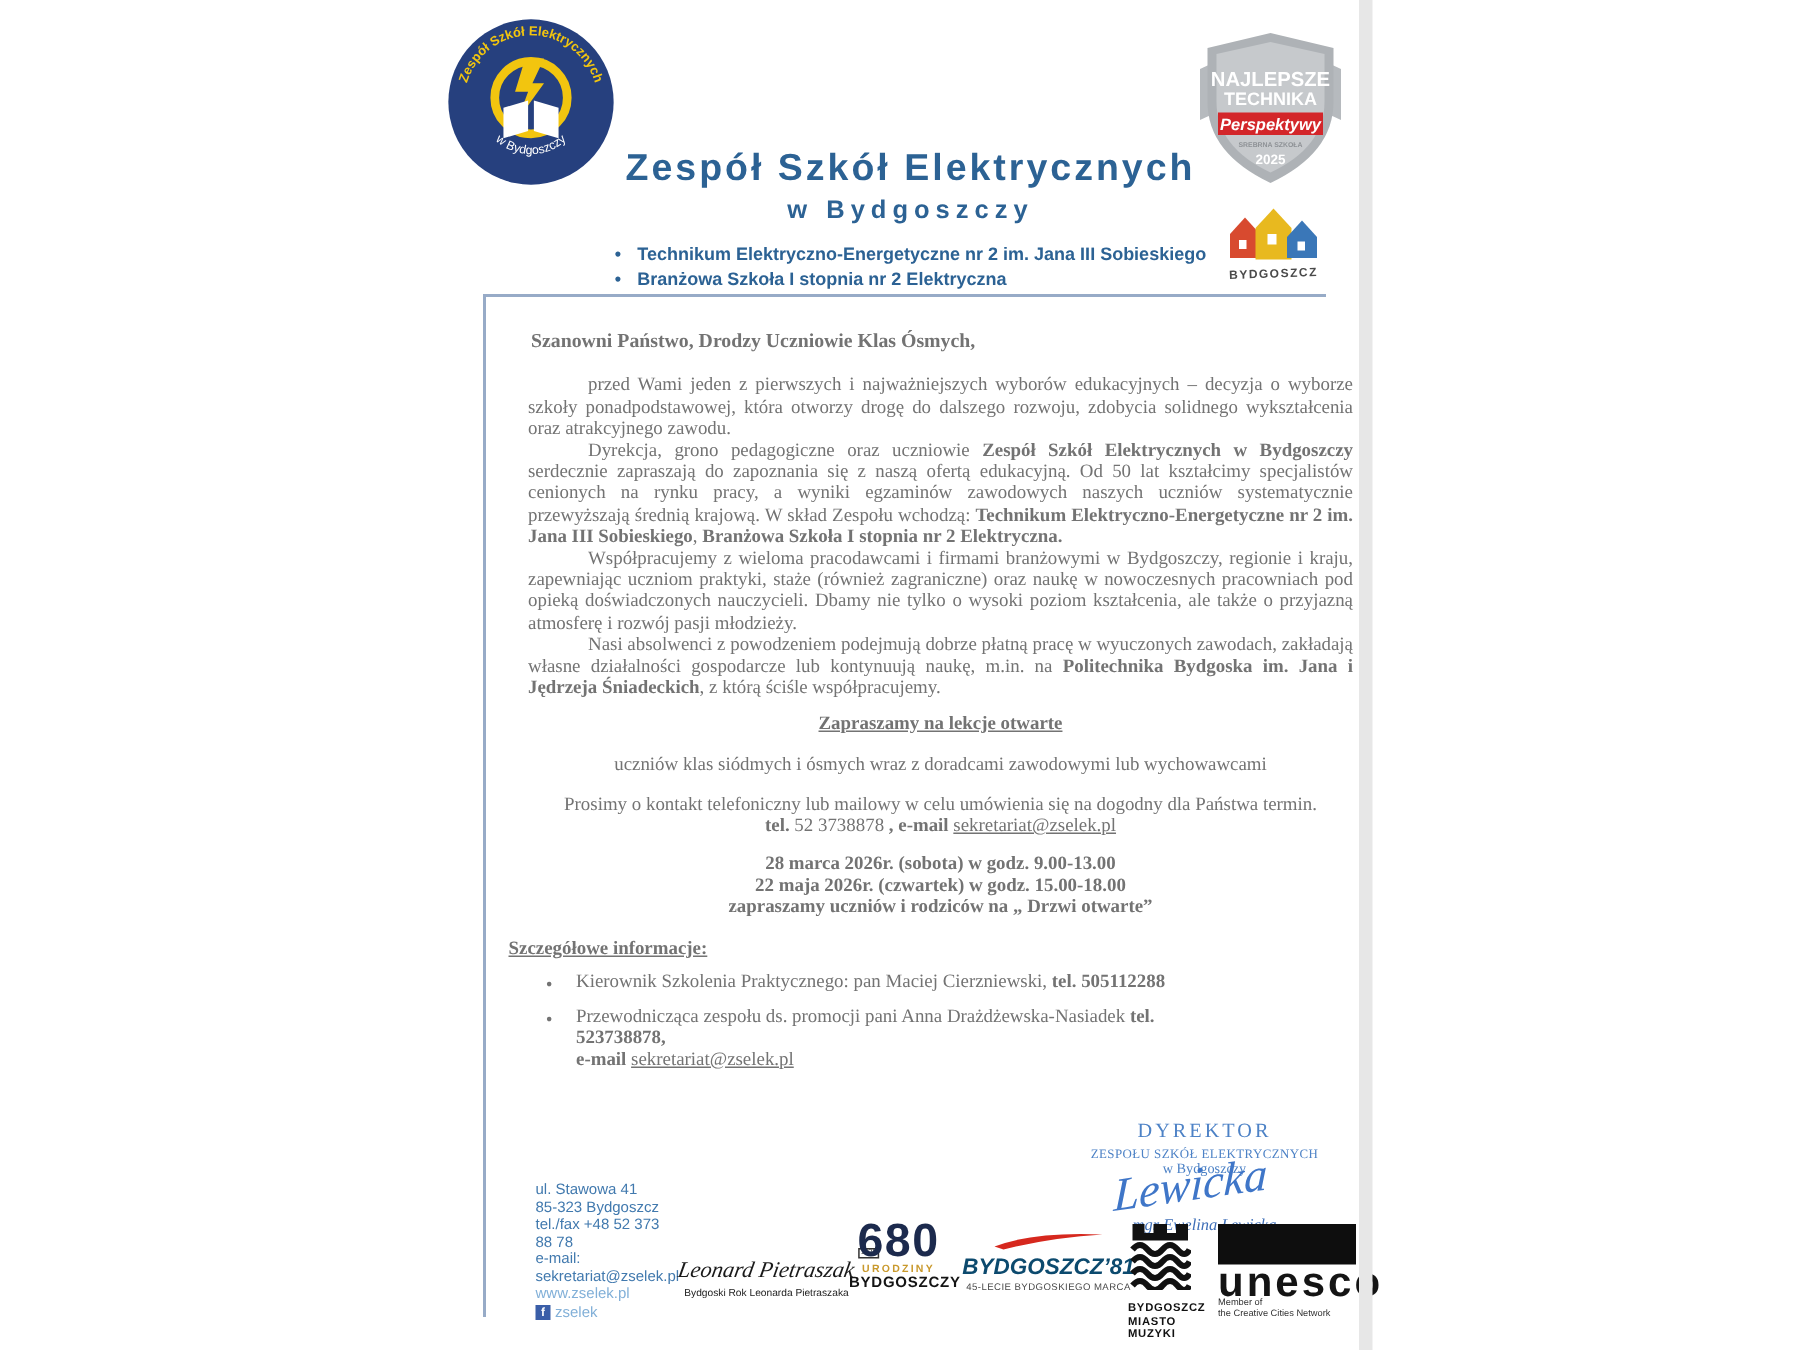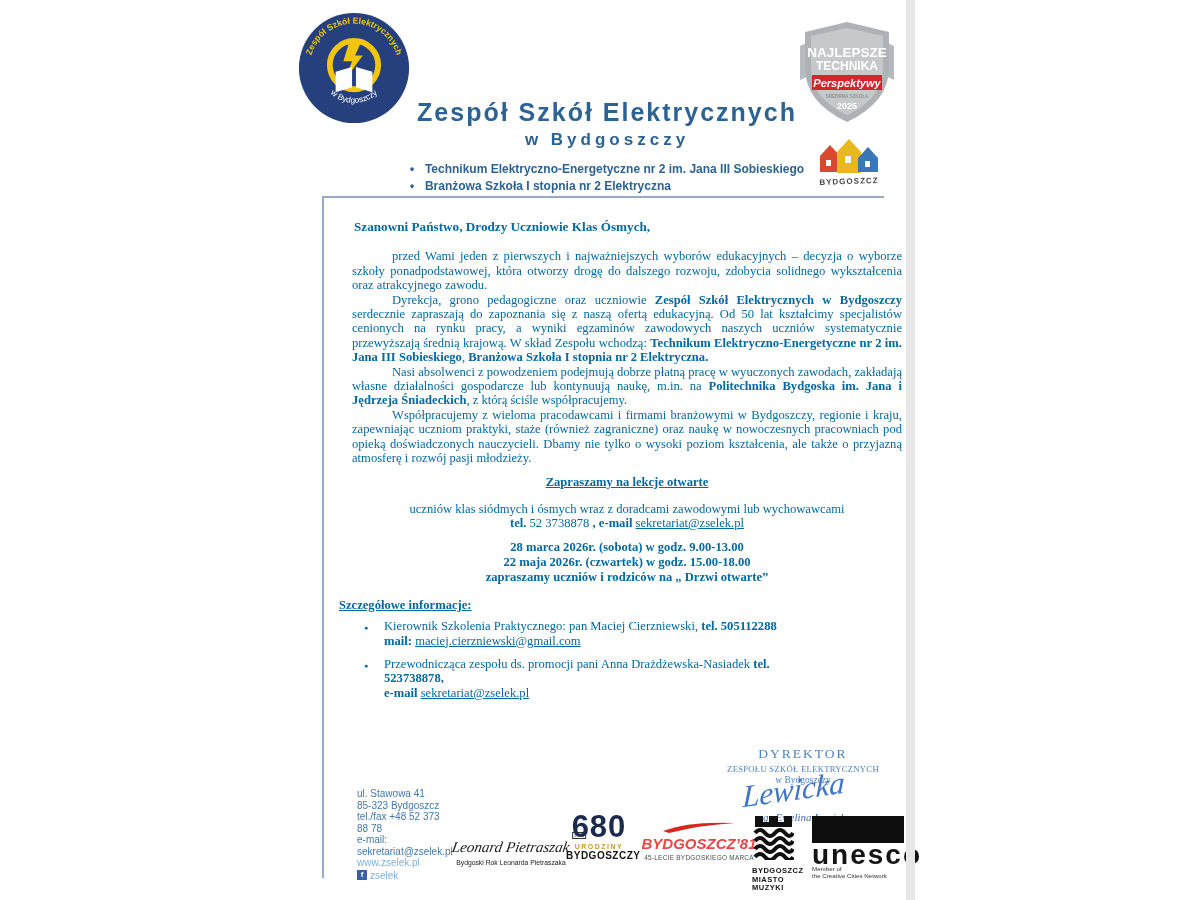--- a/index.html
+++ b/index.html
@@ -20,21 +20,21 @@
   .award-badge{position:absolute;left:797px;top:16px;width:100px;height:112px;}
   .city-logo{position:absolute;left:812px;top:136px;width:74px;text-align:center;}
   .city-caption{font-size:8px;font-weight:bold;color:#4a4a4a;letter-spacing:1px;transform:rotate(-2deg);margin-top:-3px;}
 
   
   .box-top{position:absolute;left:322px;top:196px;width:562px;height:2px;background:#97abc7;}
   .box-left{position:absolute;left:322px;top:196px;width:2px;height:682px;background:#97abc7;}
 
   .letter{position:absolute;left:324px;top:198px;width:584px;box-sizing:border-box;
           padding:22px 6px 0 28px;font-family:"Liberation Serif",serif;
-          font-size:12.6px;line-height:14.4px;color:#0369a1;}
+          font-size:12.6px;line-height:14.4px;color:#737373;}
   .salutation{font-weight:bold;font-size:13.2px;margin:0 0 15px 2px;}
   .para{margin:0;text-indent:40px;text-align:justify;}
   .invite-head{margin-top:9px;font-weight:bold;text-decoration:underline;text-align:center;}
   .invite-sub{text-align:center;}
   .contact{margin-top:13px;text-align:center;}
   .telline{text-align:center;}
   .open-days{margin-top:10px;text-align:center;font-weight:bold;line-height:14.8px;}
   .details-head{margin-top:13px;margin-left:-13px;font-weight:bold;text-decoration:underline;}
   .details{margin:7px 0 0 0;padding:0;list-style:none;width:460px;}
   .detail-item{position:relative;padding-left:32px;margin-bottom:9px;}
@@ -65,21 +65,21 @@
   .piet-badge{position:absolute;right:-15px;top:-7px;border:1px solid #333;font-size:5px;
               padding:0 1px;font-style:normal;transform:skewX(10deg);}
   .piet-cap{font-size:6.8px;margin-top:3px;white-space:nowrap;}
 
   .logo-680{position:absolute;left:566px;top:812px;width:66px;text-align:center;}
   .b680-num{font-size:31px;font-weight:700;color:#1c2a4d;line-height:30px;letter-spacing:1px;}
   .b680-w1{font-size:7px;font-weight:bold;color:#c9992c;letter-spacing:1.5px;margin-top:1px;}
   .b680-w2{font-size:10px;font-weight:bold;color:#141414;letter-spacing:0.5px;}
 
   .logo-b81{position:absolute;left:640px;top:820px;width:118px;text-align:center;}
-  .b81-title{font-size:15px;font-style:italic;font-weight:800;color:#ef4444;margin-top:-3px;white-space:nowrap;}
+  .b81-title{font-size:15px;font-style:italic;font-weight:800;color:#0c4a6e;margin-top:-3px;white-space:nowrap;}
   .b81-cap{font-size:6.4px;color:#4a4a4a;margin-top:2px;letter-spacing:0.3px;white-space:nowrap;}
 
   .logo-muz{position:absolute;left:752px;top:816px;width:52px;}
   .muz-text{font-size:7.5px;font-weight:bold;color:#111;line-height:8.5px;letter-spacing:0.5px;margin-top:3px;}
 
   .logo-unesco{position:absolute;left:812px;top:816px;width:100px;}
   .unesco-box{width:92px;height:27px;background:#0e0e0e;}
   .unesco-name{font-size:28px;font-weight:bold;color:#141414;letter-spacing:2px;line-height:21px;margin-top:1px;}
   .unesco-cap{font-size:6.2px;color:#333;line-height:7px;}
 
@@ -146,39 +146,39 @@
   <div class="city-caption">BYDGOSZCZ</div>
 </div>
 
 <div class="box-top"></div>
 <div class="box-left"></div>
 
 <div class="letter">
   <p class="salutation">Szanowni Państwo, Drodzy Uczniowie Klas Ósmych,</p>
   <p class="para"><span>przed Wami jeden z pierwszych i najważniejszych wyborów edukacyjnych – decyzja o wyborze szkoły ponadpodstawowej, która otworzy drogę do dalszego rozwoju, zdobycia solidnego wykształcenia oraz atrakcyjnego zawodu.</span></p>
   <p class="para"><span>Dyrekcja, grono pedagogiczne oraz uczniowie </span><span class="b">Zespół Szkół Elektrycznych w Bydgoszczy</span><span> serdecznie zapraszają do zapoznania się z naszą ofertą edukacyjną. Od 50 lat kształcimy specjalistów cenionych na rynku pracy, a wyniki egzaminów zawodowych naszych uczniów systematycznie przewyższają średnią krajową. W skład Zespołu wchodzą: </span><span class="b">Technikum Elektryczno-Energetyczne nr 2 im. Jana III Sobieskiego</span><span>, </span><span class="b">Branżowa Szkoła I stopnia nr 2 Elektryczna.</span></p>
+  <p class="para"><span>Współpracujemy z wieloma pracodawcami i firmami branżowymi w Bydgoszczy, regionie i kraju, zapewniając uczniom praktyki, staże (również zagraniczne) oraz naukę w nowoczesnych pracowniach pod opieką doświadczonych nauczycieli. Dbamy nie tylko o wysoki poziom kształcenia, ale także o przyjazną atmosferę i rozwój pasji młodzieży.</span></p>
   <p class="para"><span>Nasi absolwenci z powodzeniem podejmują dobrze płatną pracę w wyuczonych zawodach, zakładają własne działalności gospodarcze lub kontynuują naukę, m.in. na </span><span class="b">Politechnika Bydgoska im. Jana i Jędrzeja Śniadeckich</span><span>, z którą ściśle współpracujemy.</span></p>
-  <p class="para"><span>Współpracujemy z wieloma pracodawcami i firmami branżowymi w Bydgoszczy, regionie i kraju, zapewniając uczniom praktyki, staże (również zagraniczne) oraz naukę w nowoczesnych pracowniach pod opieką doświadczonych nauczycieli. Dbamy nie tylko o wysoki poziom kształcenia, ale także o przyjazną atmosferę i rozwój pasji młodzieży.</span></p>
 
   <p class="invite-head">Zapraszamy na lekcje otwarte</p>
   <p class="invite-sub" style="margin:0">uczniów klas siódmych i ósmych wraz z doradcami zawodowymi lub wychowawcami</p>
 
+  <p class="contact" style="margin-bottom:0">Prosimy o kontakt telefoniczny lub mailowy w celu umówienia się na dogodny dla Państwa termin.</p>
   <p class="telline" style="margin:0"><span class="b">tel.</span><span> 52 3738878 </span><span class="b">, e-mail </span><span> </span><span class="u">sekretariat@zselek.pl</span></p>
 
   <div class="open-days">
     <div>28 marca 2026r. (sobota) w godz. 9.00-13.00</div>
     <div>22 maja 2026r. (czwartek) w godz. 15.00-18.00</div>
     <div>zapraszamy uczniów i rodziców na „ Drzwi otwarte”</div>
   </div>
 
   <div class="details-head">Szczegółowe informacje:</div>
   <ul class="details">
     <li class="detail-item">
       <span class="detail-line"><span>Kierownik Szkolenia Praktycznego: pan Maciej Cierzniewski, </span><span class="b">tel. 505112288</span></span>
-      <span class="detail-line"><span class="b">mail: </span><span class="u">maciej.cierzniewski@gmail.com</span></span>
     </li>
     <li class="detail-item">
       <span class="detail-line"><span>Przewodnicząca zespołu ds. promocji  pani Anna Drażdżewska-Nasiadek </span><span class="b">tel. 523738878,</span></span>
       <span class="detail-line"><span class="b">e-mail </span><span class="u">sekretariat@zselek.pl</span></span>
     </li>
   </ul>
 </div>
 
 <div class="sig">
   <div class="sig-role">DYREKTOR</div>

